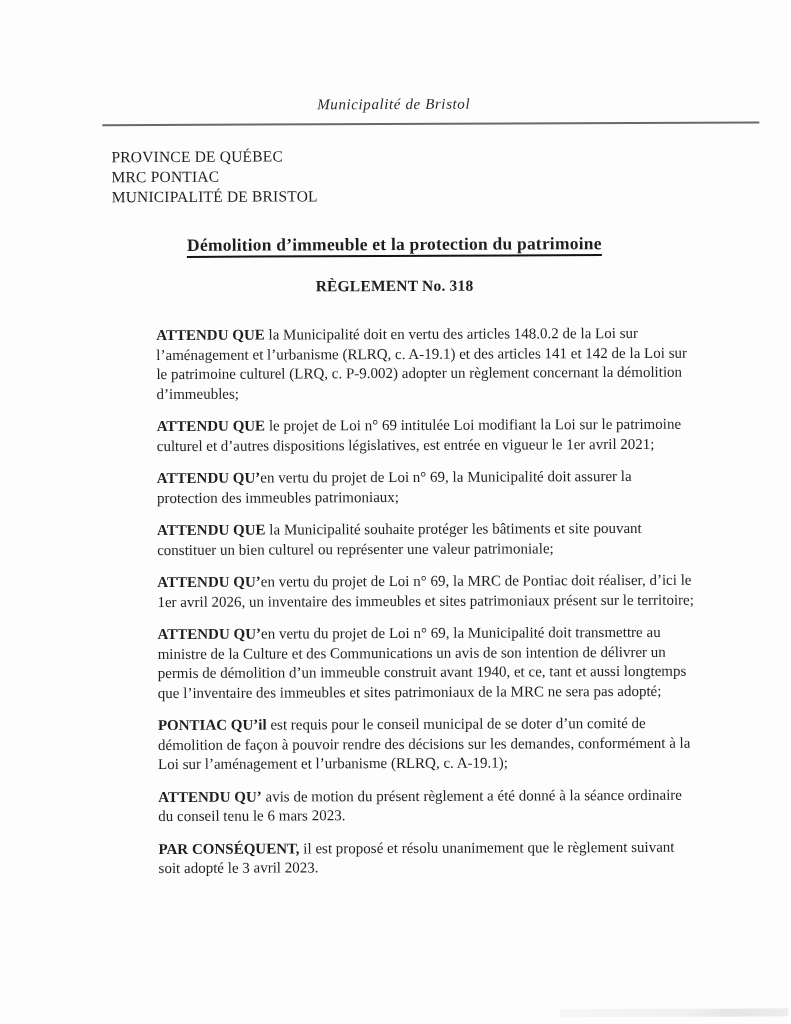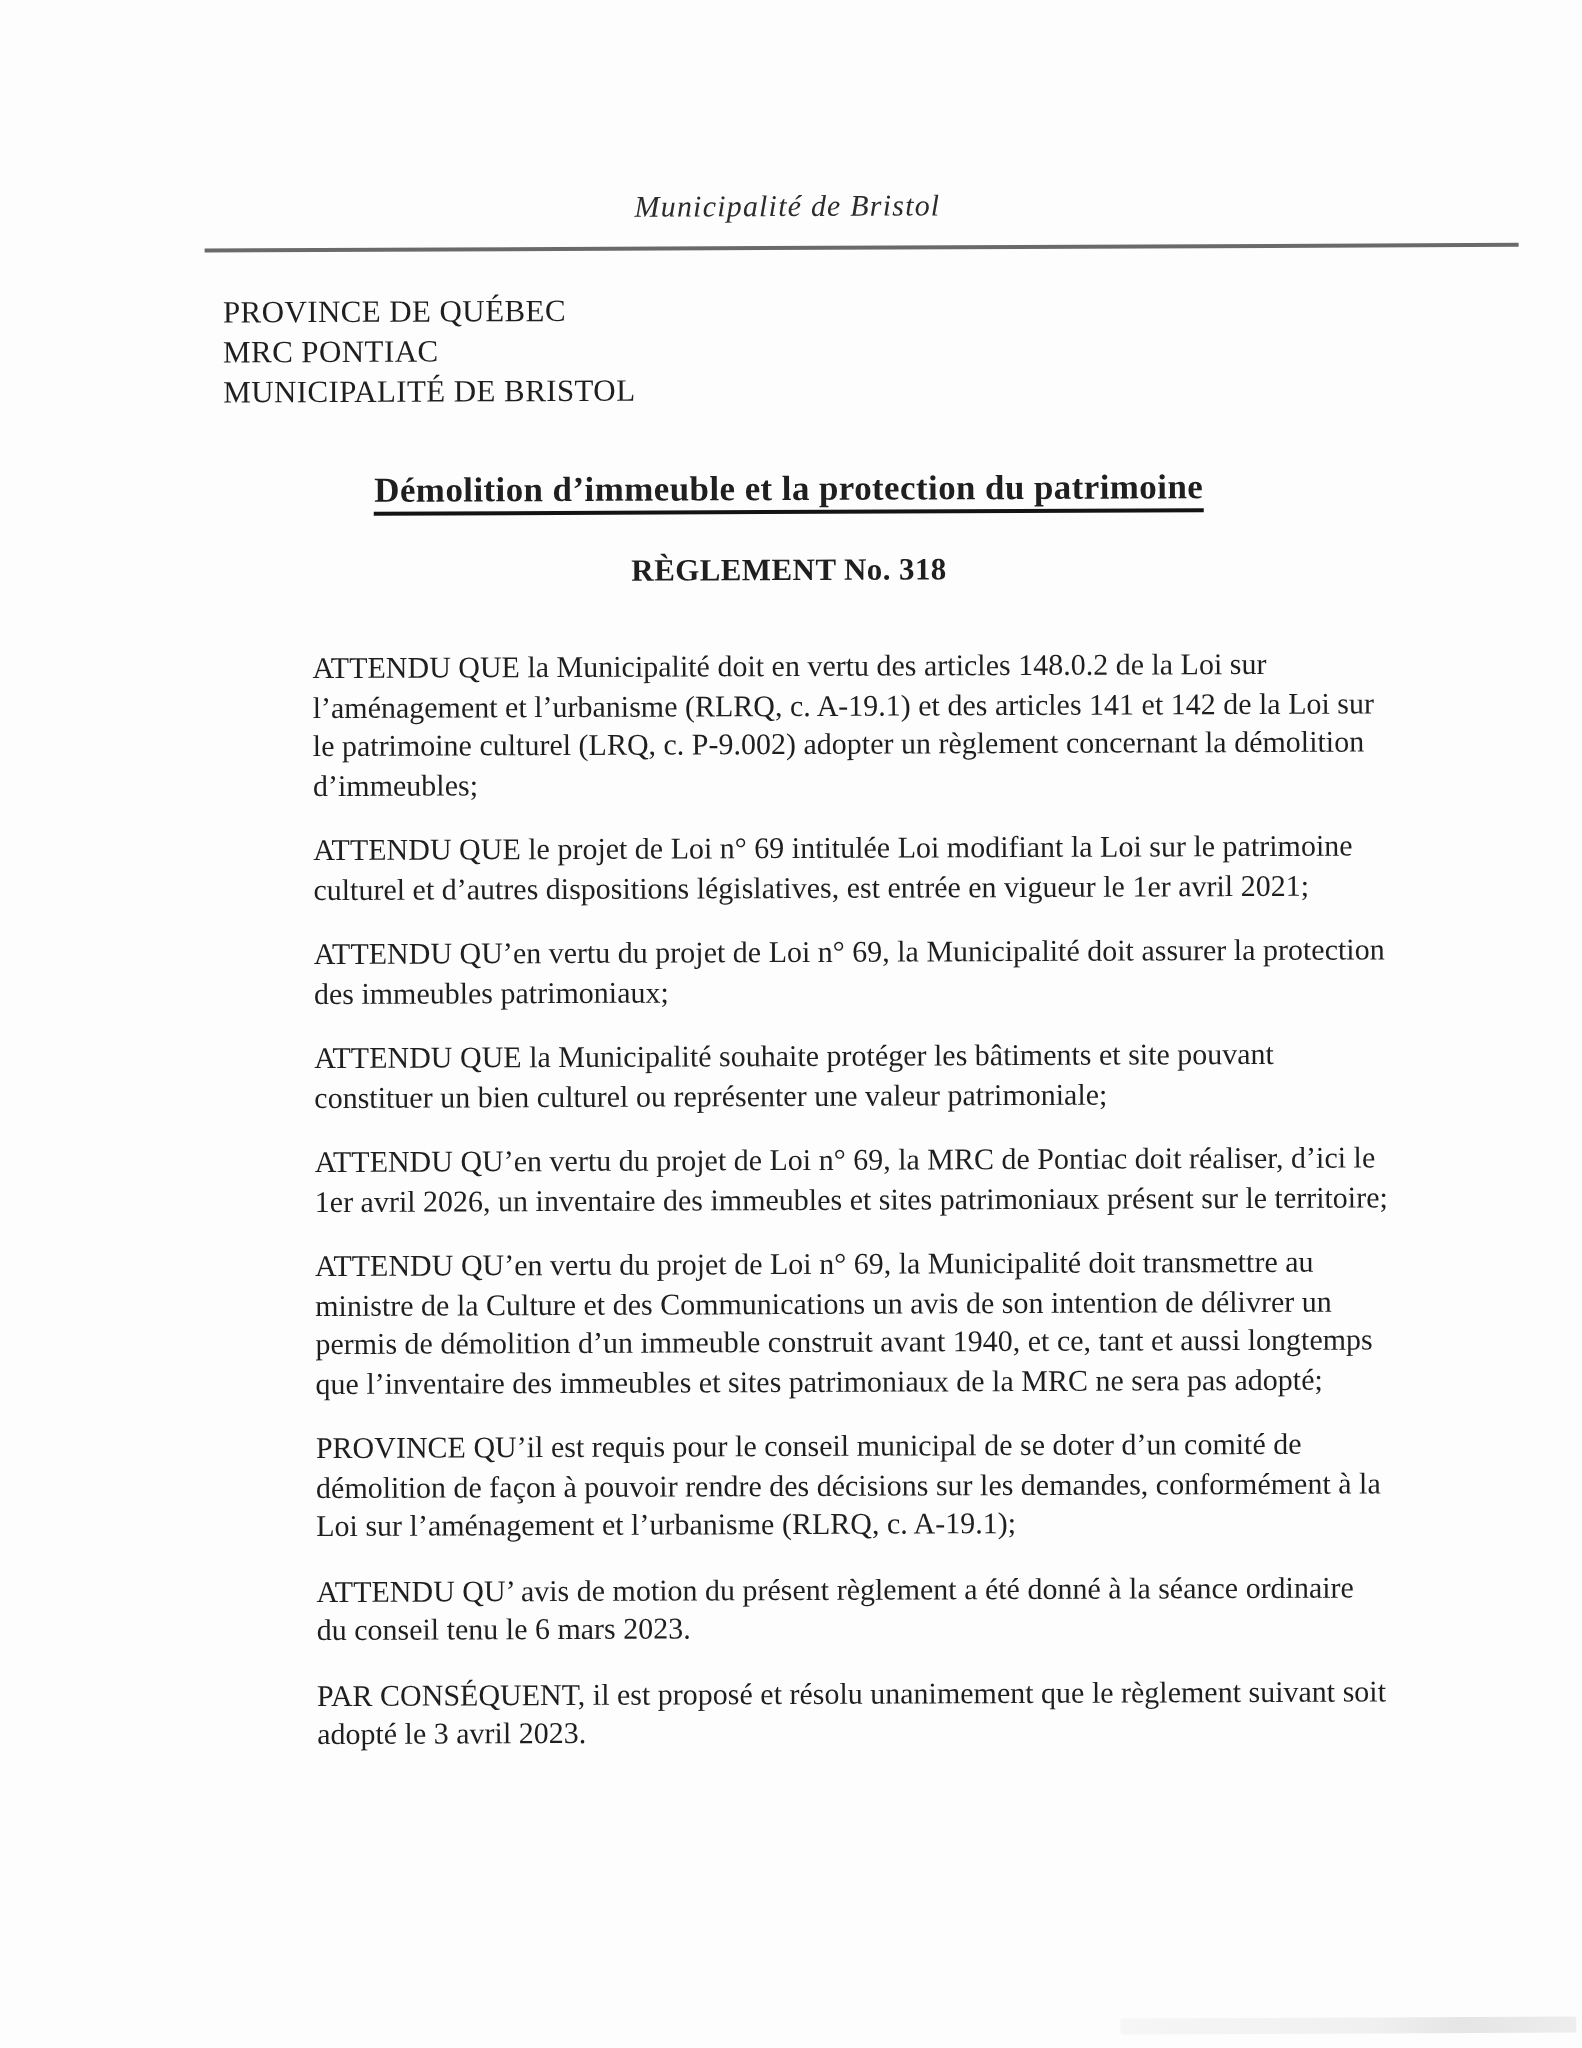--- a/index.html
+++ b/index.html
@@ -61,21 +61,21 @@
   .body-col {
     margin: 30px 0 0 157px;
     width: 537px;
     font-size: 15px;
     line-height: 19.5px;
   }
   .para {
     margin: 0 0 13px 0;
   }
   .para strong {
-    font-weight: normal;
+    font-weight: bold;
     text-align: right;
   }
   .scan-artifact {
     position: absolute;
     left: 558px;
     top: 1010px;
     width: 228px;
     height: 8px;
     background: linear-gradient(to right,
       #f6f6f6 0%, #f0f0f0 55%, #e5e5e5 75%, #ededed 100%);
@@ -110,21 +110,21 @@
     <p class="para"><strong>ATTENDU QUE</strong><span> le projet de Loi n° 69 intitulée Loi modifiant la Loi sur le patrimoine culturel et d’autres dispositions législatives, est entrée en vigueur le 1er avril 2021;</span></p>
 
     <p class="para"><strong>ATTENDU QU’</strong><span>en vertu du projet de Loi n° 69, la Municipalité doit assurer la protection des immeubles patrimoniaux;</span></p>
 
     <p class="para"><strong>ATTENDU QUE</strong><span> la Municipalité souhaite protéger les bâtiments et site pouvant constituer un bien culturel ou représenter une valeur patrimoniale;</span></p>
 
     <p class="para"><strong>ATTENDU QU’</strong><span>en vertu du projet de Loi n° 69, la MRC de Pontiac doit réaliser, d’ici le 1er avril 2026, un inventaire des immeubles et sites patrimoniaux présent sur le territoire;</span></p>
 
     <p class="para"><strong>ATTENDU QU’</strong><span>en vertu du projet de Loi n° 69, la Municipalité doit transmettre au ministre de la Culture et des Communications un avis de son intention de délivrer un permis de démolition d’un immeuble construit avant 1940, et ce, tant et aussi longtemps que l’inventaire des immeubles et sites patrimoniaux de la MRC ne sera pas adopté;</span></p>
 
-    <p class="para"><strong>PROVINCE QU’il</strong><span> est requis pour le conseil municipal de se doter d’un comité de démolition de façon à pouvoir rendre des décisions sur les demandes, conformément à la Loi sur l’aménagement et l’urbanisme (RLRQ, c. A-19.1);</span></p>
+    <p class="para"><strong>PONTIAC QU’il</strong><span> est requis pour le conseil municipal de se doter d’un comité de démolition de façon à pouvoir rendre des décisions sur les demandes, conformément à la Loi sur l’aménagement et l’urbanisme (RLRQ, c. A-19.1);</span></p>
 
     <p class="para"><strong>ATTENDU QU’</strong><span> avis de motion du présent règlement a été donné à la séance ordinaire du conseil tenu le 6 mars 2023.</span></p>
 
     <p class="para"><strong>PAR CONSÉQUENT,</strong><span> il est proposé et résolu unanimement que le règlement suivant soit adopté le 3 avril 2023.</span></p>
 
   </div>
 
   <div class="scan-artifact"></div>
 
 </div>

